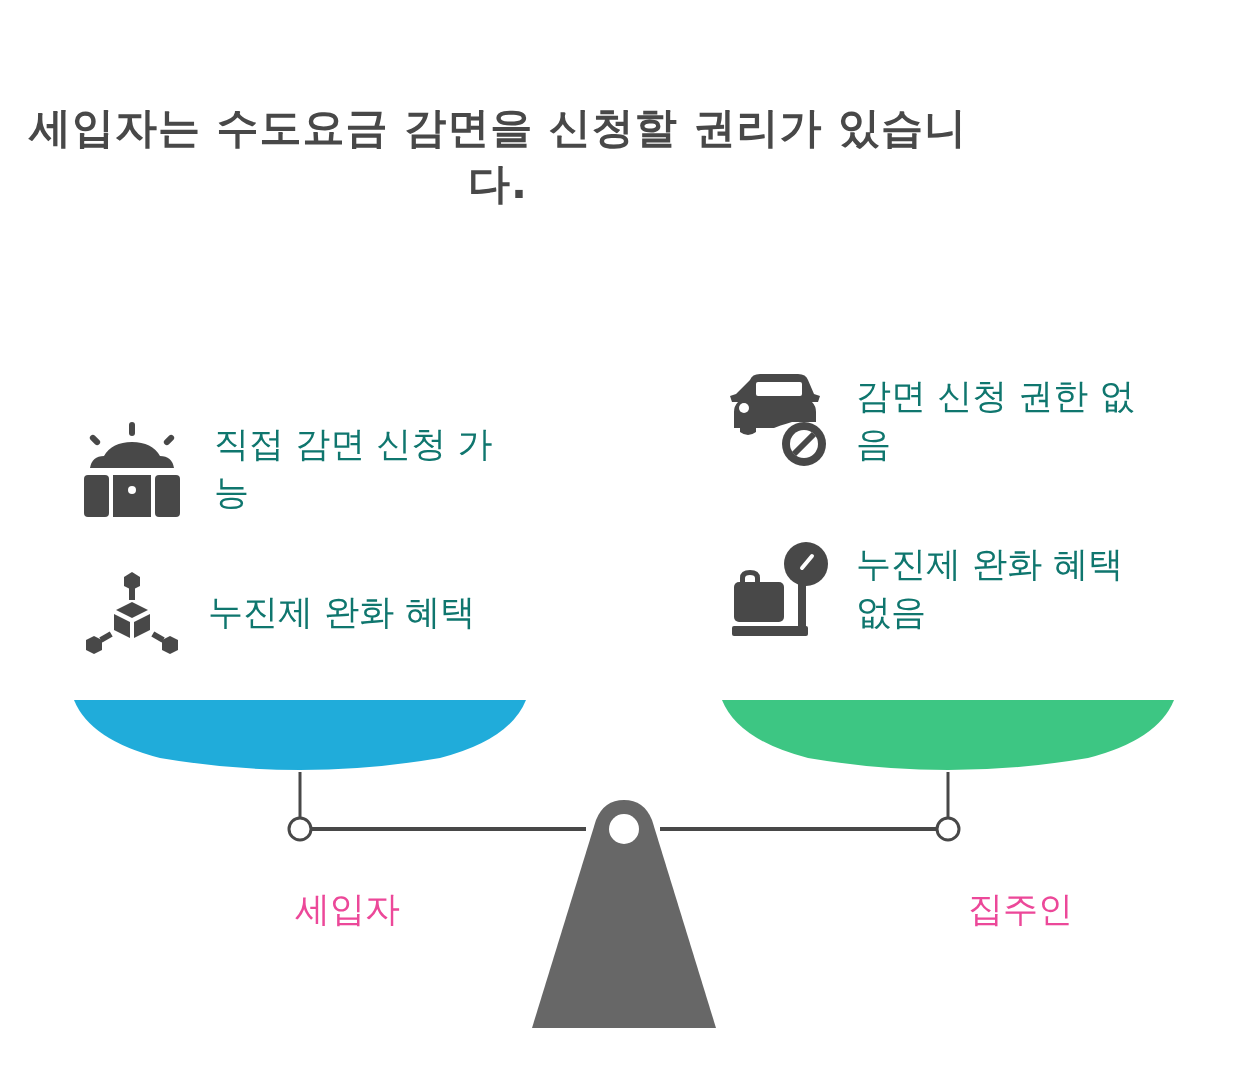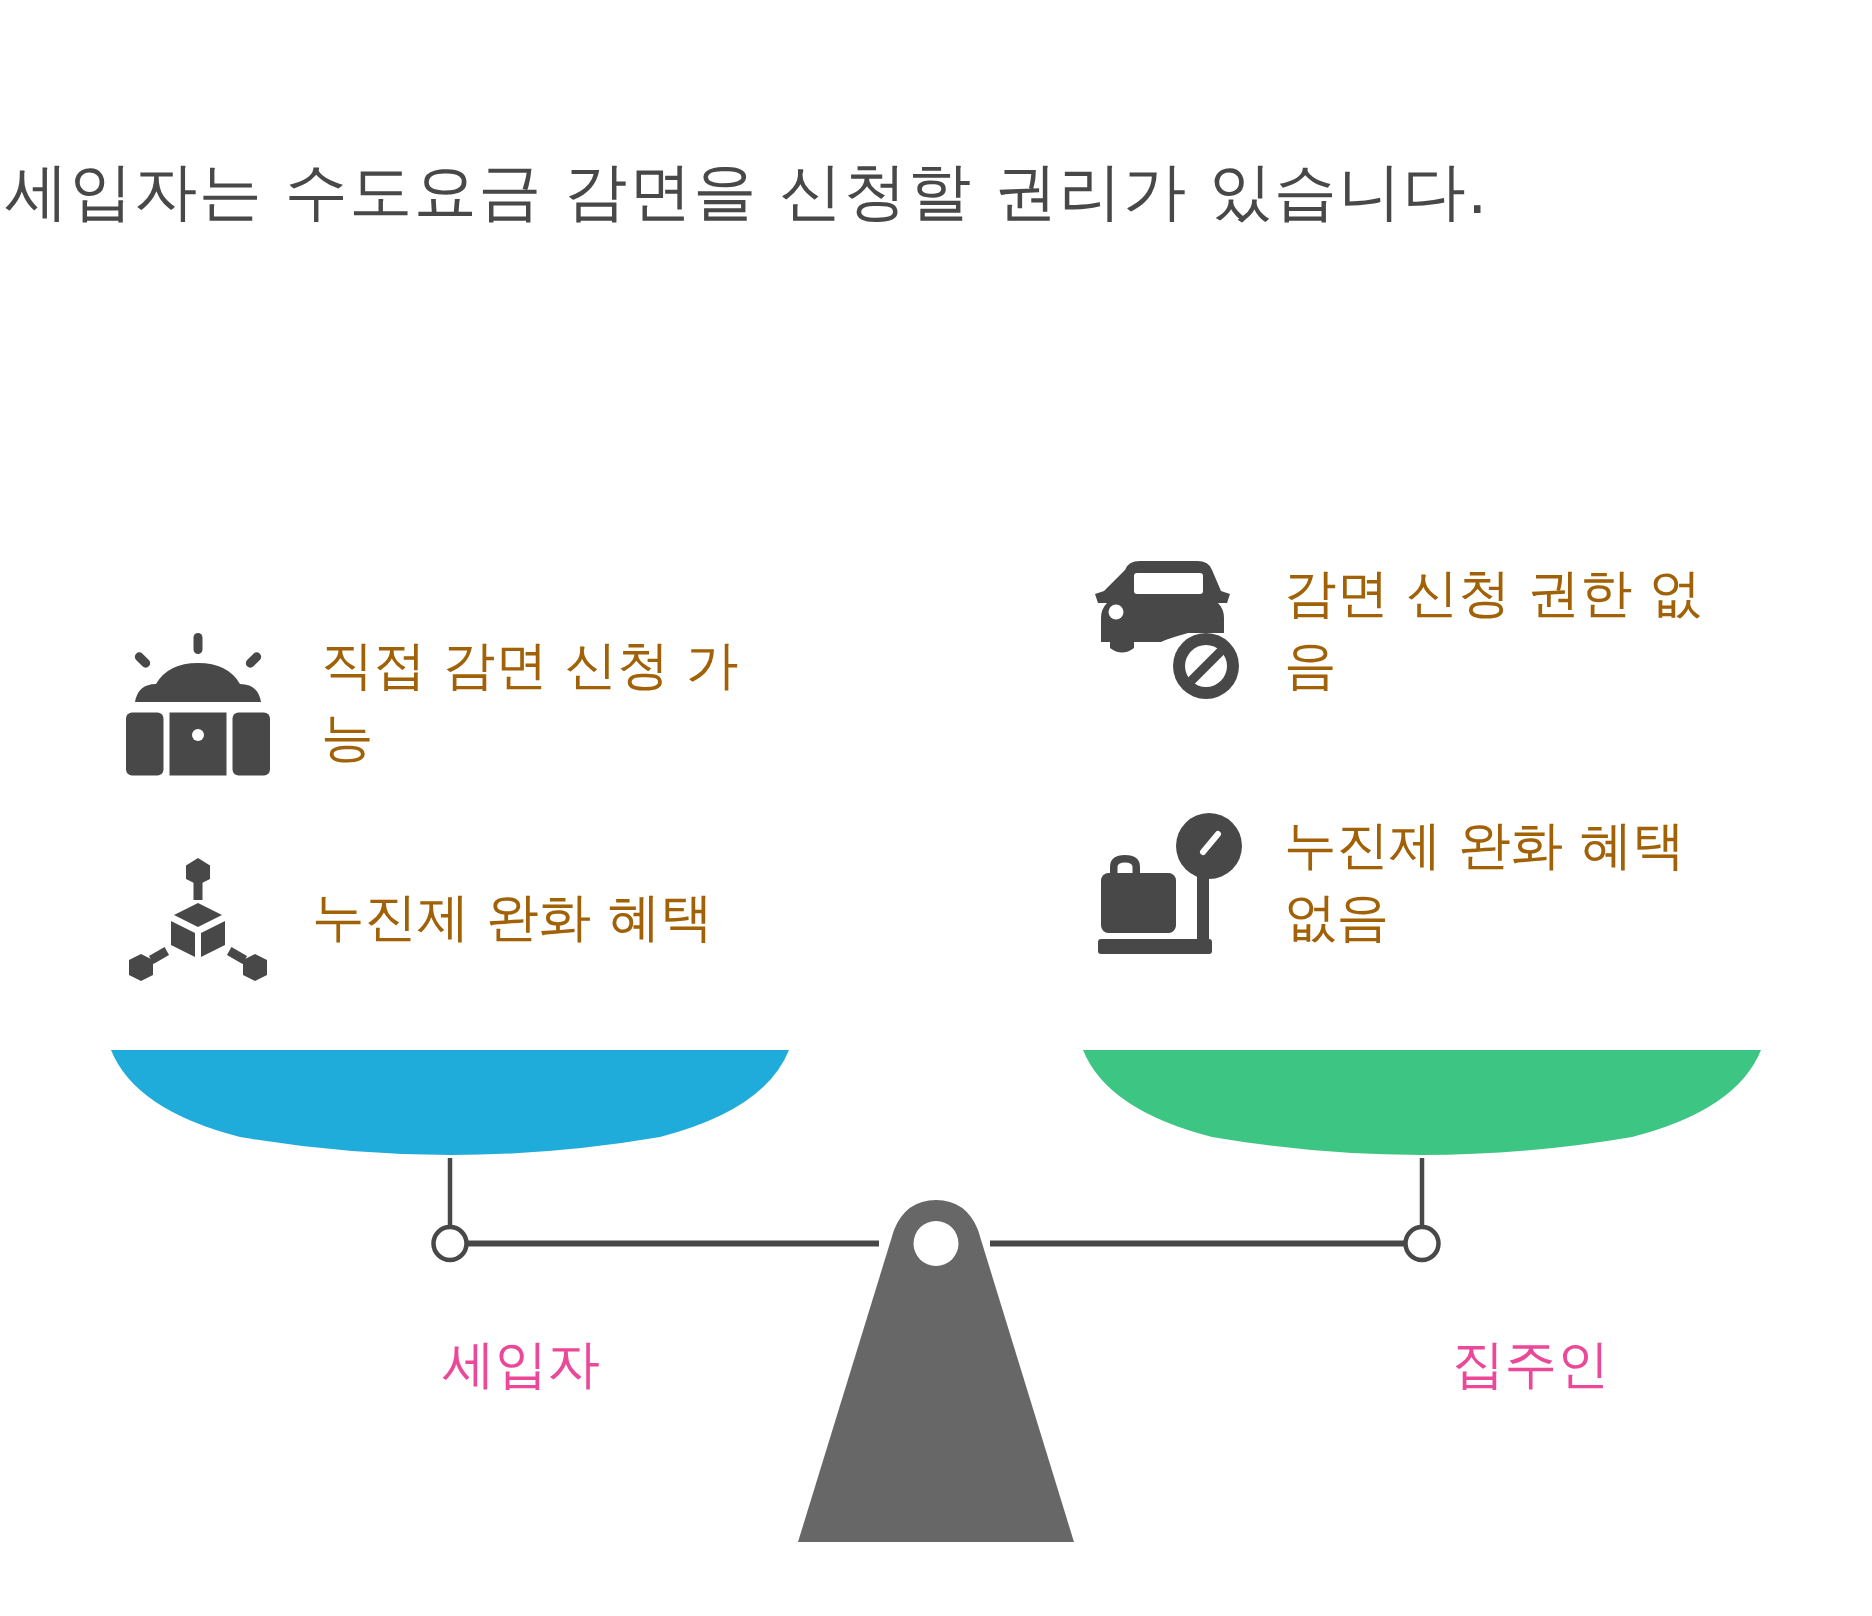--- a/index.html
+++ b/index.html
@@ -1,20 +1,20 @@
 <!DOCTYPE html>
 <html><head>
 <meta charset="utf-8">
 <style>
   html, body { margin:0; padding:0; background:#ffffff; }
   body { width:1248px; height:1077px; position:relative; overflow:hidden;
          font-family:"DejaVu Sans","Liberation Sans",sans-serif; color:#484848; }
   .title { position:absolute; left:0; top:100px; width:996px; text-align:center;
-           font-size:42px; font-weight:normal; color:#484848; letter-spacing:1px; }
-  .item-text { position:absolute; font-size:35px; line-height:48px; color:#a16207; }
+           font-size:42px; font-weight:bold; color:#484848; letter-spacing:1px; }
+  .item-text { position:absolute; font-size:35px; line-height:48px; color:#0f766e; }
   .label { position:absolute; font-size:35px; color:#ec4899; text-align:right; width:200px; }
   svg.layer { position:absolute; left:0; top:0; }
   .icon { position:absolute; }
 </style>
 </head>
 <body>
 
 <div class="title">세입자는 수도요금 감면을 신청할 권리가 있습니다.</div>
 
 <svg class="layer" width="1248" height="1077">

